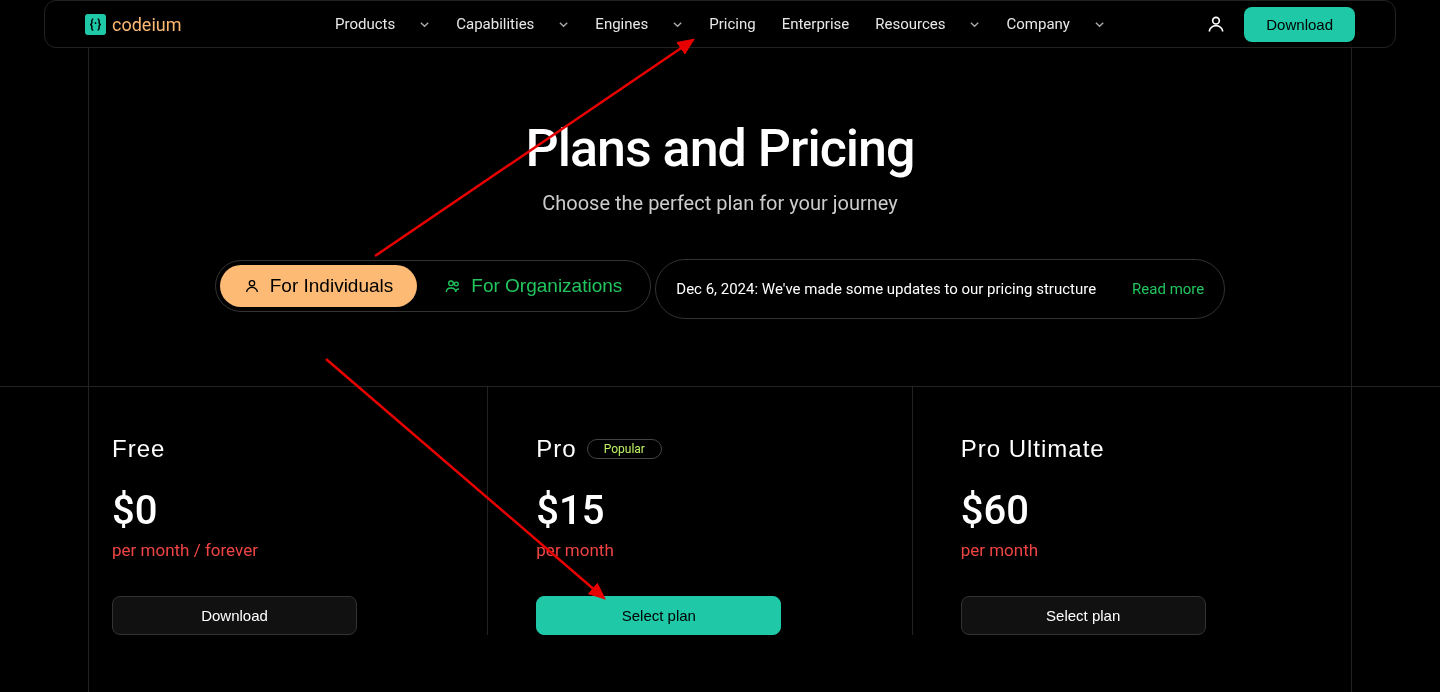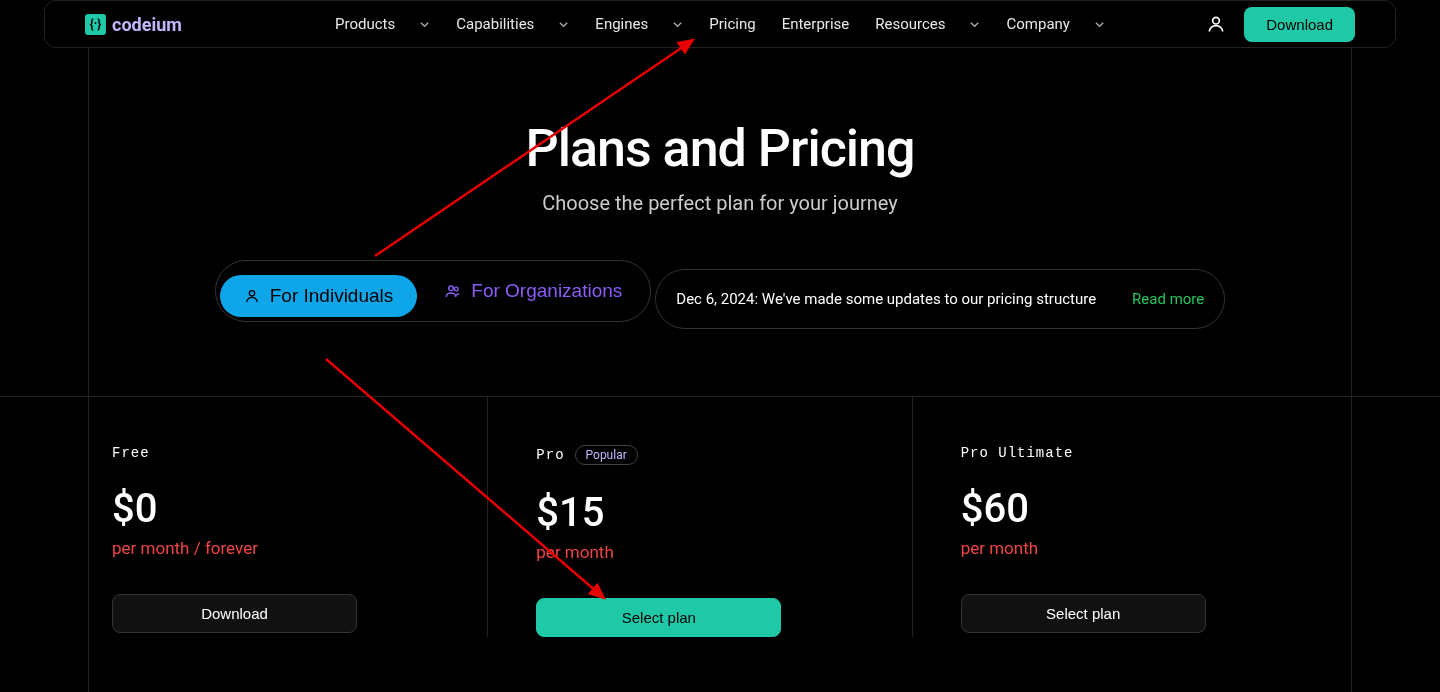--- a/index.html
+++ b/index.html
@@ -37,23 +37,23 @@
       background: #1fc9a8;
       border-radius: 3px;
       display: flex;
       align-items: center;
       justify-content: center;
       font-size: 12px;
       font-weight: bold;
       color: #000;
     }
     .logo-text {
-      color: #c4b5fd;
+      color: #fdba74;
       font-size: 18px;
-      font-weight: 700;
+      font-weight: 400;
     }
     .nav-items {
       display: flex;
       gap: 26px;
       align-items: center;
       position: absolute;
       left: 50%;
       transform: translateX(-50%);
     }
     .nav-item {
@@ -113,26 +113,25 @@
     .toggle-btn {
       display: flex;
       align-items: center;
       gap: 10px;
       padding: 10px 24px;
       border-radius: 50px;
       font-size: 19px;
       cursor: pointer;
       border: none;
       background: transparent;
-      color: #8b5cf6;
+      color: #22c55e;
     }
     .toggle-btn.active {
-      background: #0ea5e9;
+      background: #fdba74;
       color: #000;
-      margin-top: 10px;
     }
     .toggle-icon {
       width: 16px;
       height: 16px;
     }
     .announcement {
       display: inline-flex;
       align-items: center;
       gap: 36px;
       border: 1px solid #333;
@@ -167,30 +166,30 @@
     .plan:last-child {
       border-right: none;
       margin-right: 104px;
     }
     .plan-header {
       display: flex;
       align-items: center;
       gap: 10px;
     }
     .plan-name {
-      font-family: Liberation Mono, monospace;
-      font-size: 14px;
+      font-family: Liberation Sans, sans-serif;
+      font-size: 24px;
       letter-spacing: 1px;
     }
     .badge {
       background: transparent;
       border: 1px solid #444;
-      color: #c4b5fd;
+      color: #bef264;
       font-size: 12px;
-      padding: 2px 10px;
+      padding: 2px 16px;
       border-radius: 12px;
     }
     .plan-price {
       font-size: 40px;
       font-weight: 500;
       margin-top: 24px;
     }
     .plan-period {
       font-size: 17px;
       color: #ef4444;

